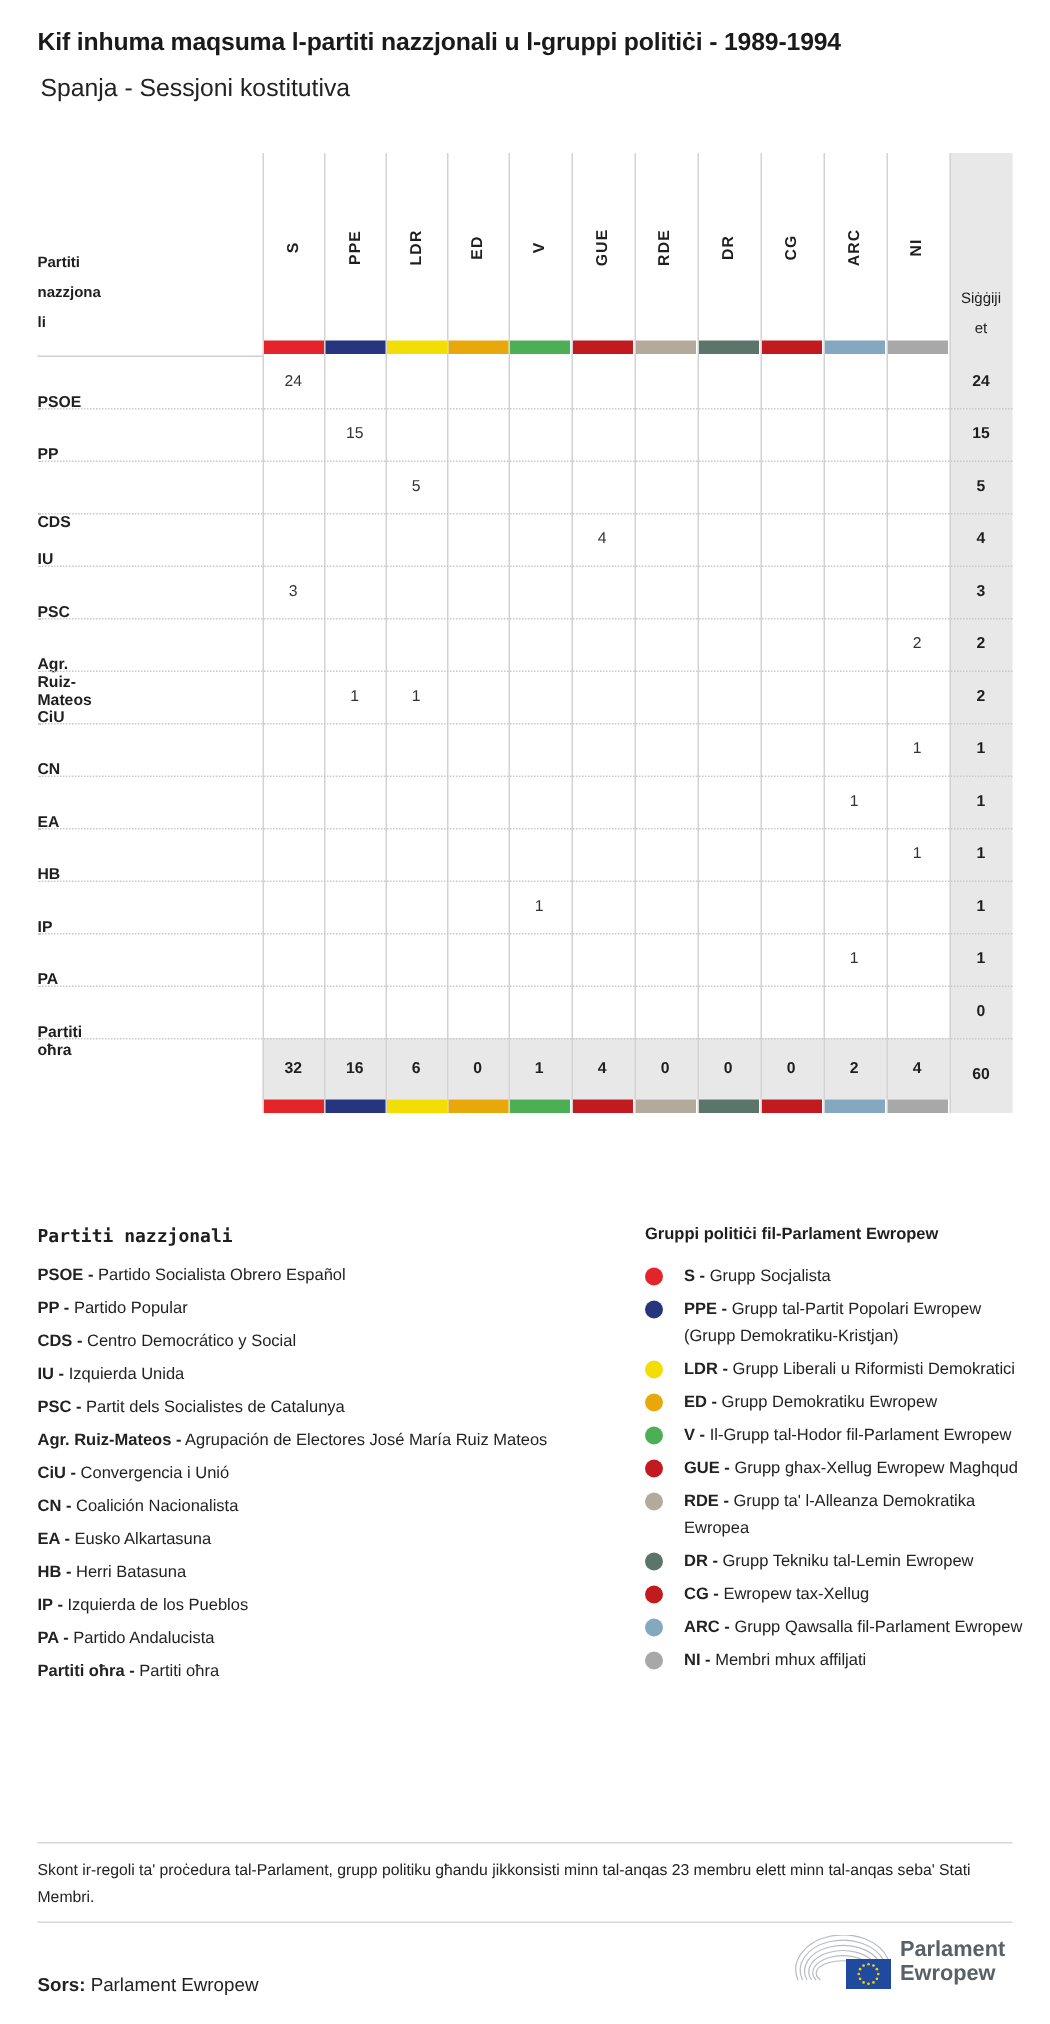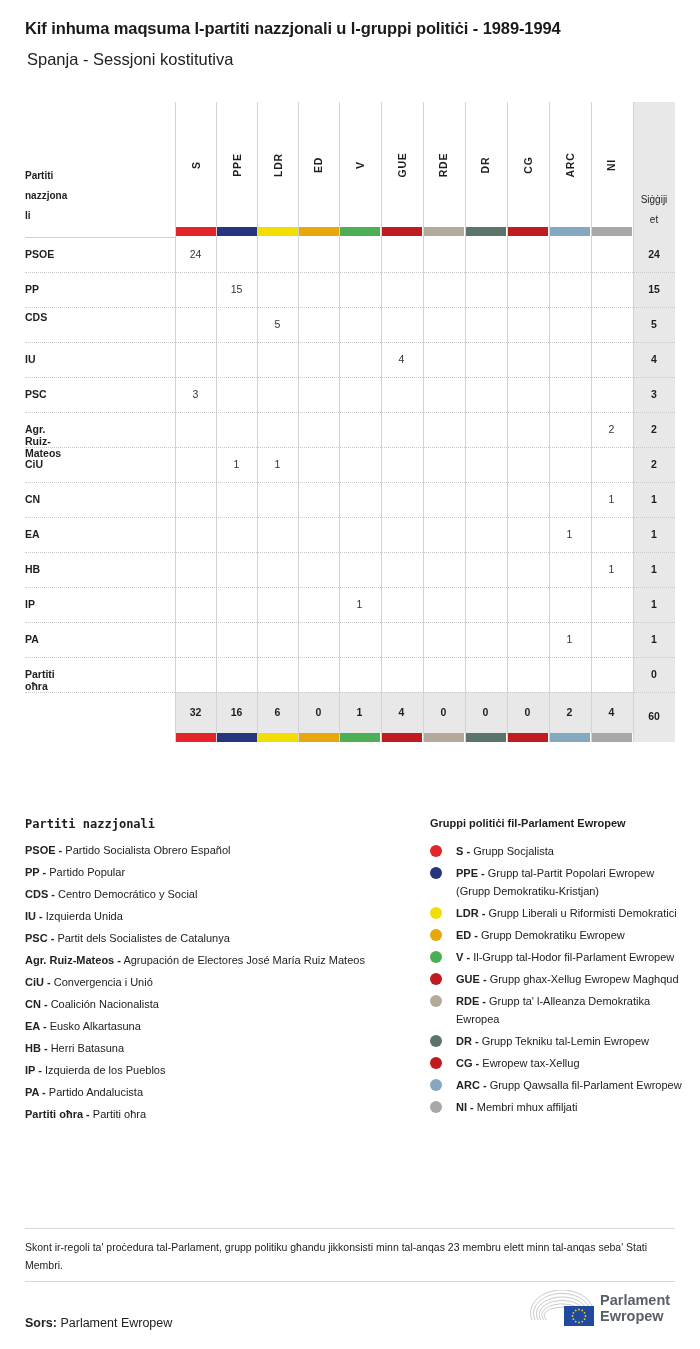--- a/index.html
+++ b/index.html
@@ -12,21 +12,21 @@
   .tbl { position: absolute; left: 0; top: 0; width: 700px; height: 760px; }
   .vline { position: absolute; width: 1px; background: #d3d3d3; }
   .hdr-col { position: absolute; top: 102px; height: 125px; display: flex; align-items: center; justify-content: center; }
   .hdr-col span { display: inline-block; transform: rotate(-90deg); font-size: 10.5px; font-weight: bold; letter-spacing: 0.8px; white-space: nowrap; color: #1e1e1e; }
   .color-bar { position: absolute; height: 9px; }
   .total-col-bg { position: absolute; left: 633px; width: 42px; top: 102px; height: 640px; background: #e8e8e8; }
   .total-hdr { position: absolute; left: 633px; width: 42px; top: 190px; text-align: center; font-size: 10px; font-weight: normal; line-height: 20px; }
   .party-hdr { position: absolute; left: 25px; top: 166px; font-size: 10px; font-weight: bold; line-height: 20px; width: 60px; }
   .hline-solid { position: absolute; left: 25px; width: 650px; height: 1px; background: #cfcfcf; }
   .hline-dot { position: absolute; left: 25px; width: 650px; height: 0; border-top: 1px dotted #c9c9c9; }
-  .row-label { position: absolute; left: 25px; font-size: 10.5px; font-weight: bold; color: #1e1e1e; }
+  .row-label { position: absolute; left: 25px; font-size: 10.5px; font-weight: bold; color: #1e1e1e; margin-top: 14px; }
   .cell { position: absolute; width: 41px; text-align: center; font-size: 10.5px; color: #333; }
   .cell-total { position: absolute; left: 633px; width: 42px; text-align: center; font-size: 10.5px; font-weight: bold; color: #1e1e1e; }
   .totals-bg { position: absolute; left: 175px; width: 458px; top: 692px; height: 41px; background: #e8e8e8; }
   .sum-cell { position: absolute; width: 41px; text-align: center; font-size: 10.5px; font-weight: bold; color: #1e1e1e; top: 706px; }
   .grand-total { position: absolute; left: 633px; width: 42px; top: 710px; text-align: center; font-size: 10.5px; font-weight: bold; }
 
   
   .legend-left-title { position: absolute; left: 25px; top: 817px; font-family: "DejaVu Sans Mono", "Liberation Mono", monospace; font-weight: bold; font-size: 12px; color: #1e1e1e; }
   .legend-left { position: absolute; left: 25px; top: 843px; width: 390px; }
   .ll-item { font-size: 11px; height: 22px; line-height: 14px; color: #222; white-space: nowrap; }
@@ -135,21 +135,21 @@
       <div class="cell-total" style="top: 248px;">24</div>
     </div>
     <div class="hline-dot" style="top: 272px;"></div>
     <div style="position: absolute; left: 0px; top: 0px;">
       <div class="row-label" style="top: 283px;">PP</div>
       <div class="cell" style="left: 216px; top: 283px;">15</div>
       <div class="cell-total" style="top: 283px;">15</div>
     </div>
     <div class="hline-dot" style="top: 307px;"></div>
     <div style="position: absolute; left: 0px; top: 0px;">
-      <div class="row-label" style="top: 311px;">CDS</div>
+      <div class="row-label" style="top: 328px;">CDS</div>
       <div class="cell" style="left: 257px; top: 318px;">5</div>
       <div class="cell-total" style="top: 318px;">5</div>
     </div>
     <div class="hline-dot" style="top: 342px;"></div>
     <div style="position: absolute; left: 0px; top: 0px;">
       <div class="row-label" style="top: 353px;">IU</div>
       <div class="cell" style="left: 381px; top: 353px;">4</div>
       <div class="cell-total" style="top: 353px;">4</div>
     </div>
     <div class="hline-dot" style="top: 377px;"></div>

